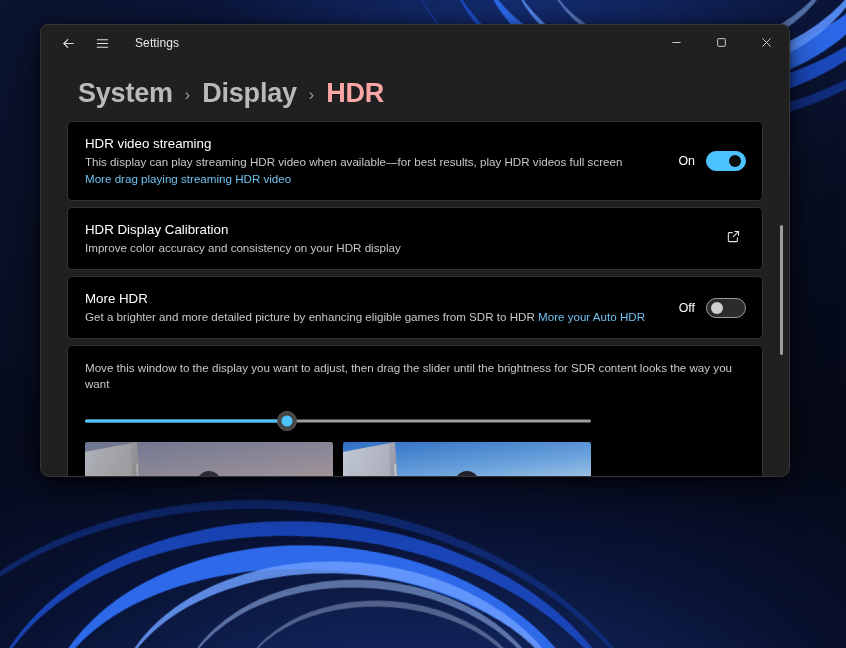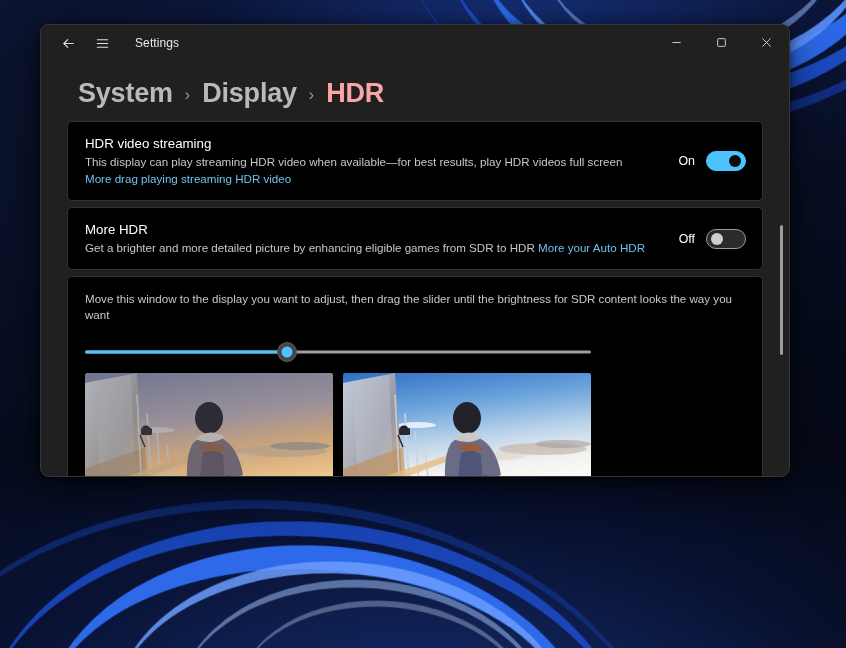--- a/index.html
+++ b/index.html
@@ -357,20 +357,35 @@
         <a class="link link-block">More drag playing streaming HDR video</a>
       </div>
       <div class="toggle-wrap">
         <span class="toggle-label">On</span>
         <div class="switch on">
           <div class="knob"></div>
         </div>
       </div>
     </div>
 
+    <div class="card">
+      <div class="card-body">
+        <div class="card-title">HDR Display Calibration</div>
+        <div class="card-desc">Improve color accuracy and consistency on your HDR display</div>
+      </div>
+      <div class="ext-icon">
+        <span>
+          <svg width="15" height="15" viewBox="0 0 16 16" fill="none" stroke="#e4e4e4" stroke-width="1.15">
+            <path d="M9.4 2.6H13.4V6.6" stroke-linecap="round" stroke-linejoin="round"></path>
+            <path d="M13.4 2.6L7.8 8.2" stroke-linecap="round"></path>
+            <path d="M12.1 9.3V12.6a.9.9 0 0 1-.9.9H3.4a.9.9 0 0 1-.9-.9V4.8a.9.9 0 0 1 .9-.9H6.7" stroke-linecap="round" stroke-linejoin="round"></path>
+          </svg>
+        </span>
+      </div>
+    </div>
 
     <div class="card">
       <div class="card-body">
         <div class="card-title">More HDR</div>
         <div class="card-desc"><span>Get a brighter and more detailed picture by enhancing eligible games from SDR to HDR</span> <a class="link">More your Auto HDR</a></div>
       </div>
       <div class="toggle-wrap">
         <span class="toggle-label">Off</span>
         <div class="switch off">
           <div class="knob"></div>

